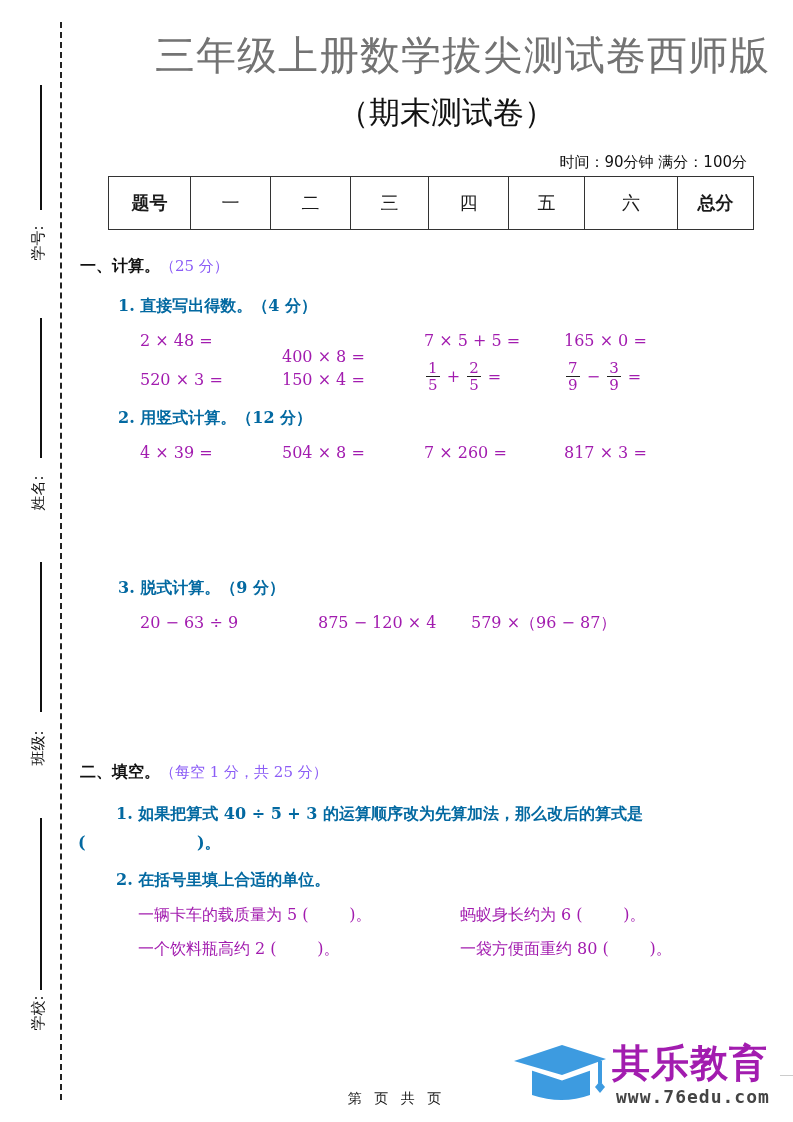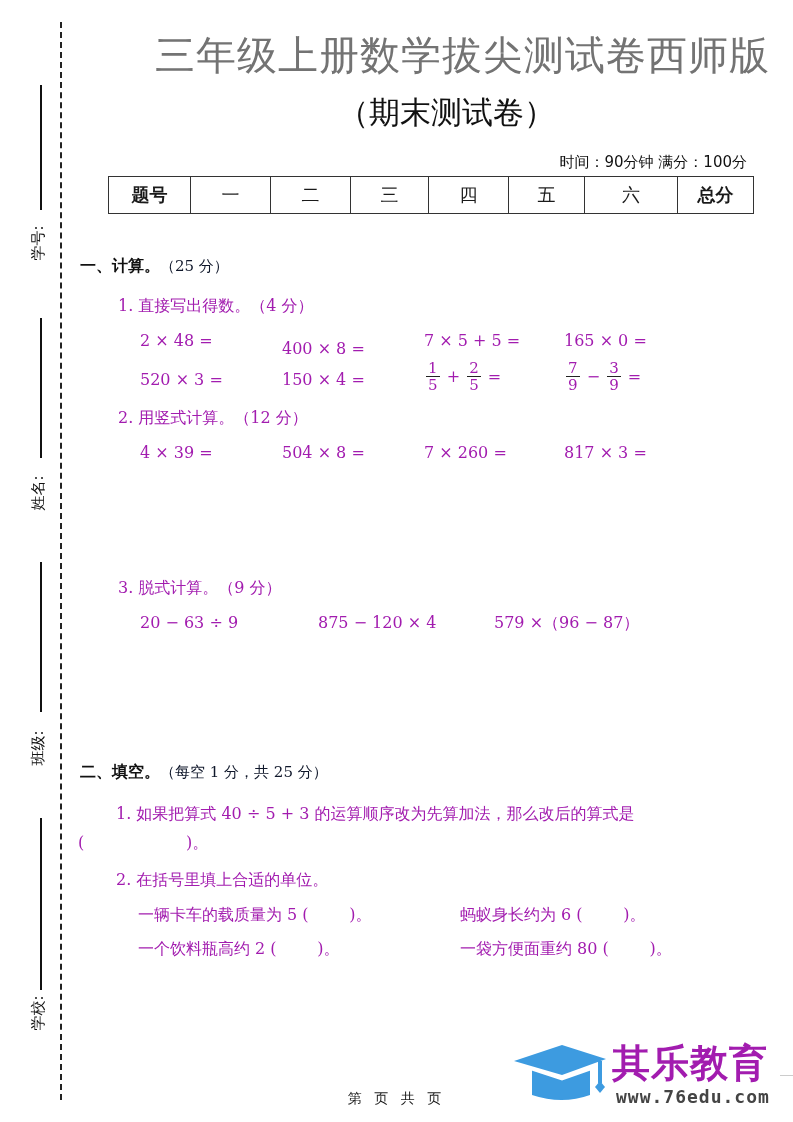--- a/index.html
+++ b/index.html
@@ -37,29 +37,29 @@
     right: 46px; top: 153px; font-size: 15px; color: #111;
     font-family: "DejaVu Sans", "Liberation Sans", sans-serif;
   }
 
   table.score {
     position: absolute; left: 108px; top: 176px; width: 645px;
     border-collapse: collapse; table-layout: fixed;
     font-family: "DejaVu Sans", "Liberation Sans", sans-serif;
   }
   table.score td {
-    border: 1.5px solid #333; text-align: center; font-size: 18px; height: 36px; padding: 0;
+    border: 1.5px solid #333; text-align: center; font-size: 18px; height: 36px; padding: 8px;
   }
   table.score td.head { font-weight: bold; }
   table.score td.num { font-family: "DejaVu Serif", serif; font-size: 18px; }
 
   .sec-title { font-size: 16px; color: #111; }
   .sec-title b { font-weight: bold; font-family: "DejaVu Sans", sans-serif; }
-  .sec-title .pts { font-size: 15px; color: #0f172a; }
-  .sub-title { font-size: 16px; color: #a21caf; }
+  .sec-title .pts { font-size: 15px; color: #8b5cf6; }
+  .sub-title { font-size: 16px; color: #0369a1; font-weight: bold; }
   .expr { font-size: 16px; color: #a21caf; white-space: nowrap; }
 
   .frac { display: inline-flex; flex-direction: column; align-items: center; vertical-align: middle; margin: 0 2px; line-height: 16px; }
   .frac span { display: block; font-size: 15px; padding: 0 2px; }
   .frac .top { border-bottom: 1.2px solid #222; }
   .op { vertical-align: middle; font-size: 16px; }
 
   .footer { left: 0; width: 793px; top: 1090px; text-align: center; font-size: 14px; letter-spacing: 4px; font-weight: normal; font-family: "DejaVu Sans", sans-serif; }
 
   .logo-text { left: 612px; top: 1038px; font-size: 38px; font-weight: bold; color: #a21caf; letter-spacing: 1px; font-family: "DejaVu Sans", sans-serif; }
@@ -111,21 +111,21 @@
   </tr>
 </tbody>
   </table>
 
 <div class="abs sec-title" style="left:80px;top:256px;">
   <b>一、计算。</b><span class="pts">（25 分）</span>
 </div>
 
 <div class="abs sub-title" style="left:118px;top:296px;">1. 直接写出得数。（4 分）</div>
 <div class="abs expr" style="left:140px;top:331px;">2 × 48 =</div>
-<div class="abs expr" style="left:282px;top:339px;">400 × 8 =</div>
+<div class="abs expr" style="left:282px;top:347px;">400 × 8 =</div>
 <div class="abs expr" style="left:424px;top:331px;">7 × 5 + 5 =</div>
 <div class="abs expr" style="left:564px;top:331px;">165 × 0 =</div>
 
 <div class="abs expr" style="left:140px;top:370px;">520 × 3 =</div>
 <div class="abs expr" style="left:282px;top:370px;">150 × 4 =</div>
 
 <div class="abs expr" style="left:424px;top:360px;">
   <span class="frac">
       <span class="top">1</span>
       <span>5</span>
@@ -152,21 +152,21 @@
 
 <div class="abs sub-title" style="left:118px;top:408px;">2. 用竖式计算。（12 分）</div>
 <div class="abs expr" style="left:140px;top:443px;">4 × 39 =</div>
 <div class="abs expr" style="left:282px;top:443px;">504 × 8 =</div>
 <div class="abs expr" style="left:424px;top:443px;">7 × 260 =</div>
 <div class="abs expr" style="left:564px;top:443px;">817 × 3 =</div>
 
 <div class="abs sub-title" style="left:118px;top:578px;">3. 脱式计算。（9 分）</div>
 <div class="abs expr" style="left:140px;top:613px;">20 − 63 ÷ 9</div>
 <div class="abs expr" style="left:318px;top:613px;">875 − 120 × 4</div>
-<div class="abs expr" style="left:494px;top:613px;">579 ×（96 − 87）</div>
+<div class="abs expr" style="left:471px;top:613px;">579 ×（96 − 87）</div>
 
 <div class="abs sec-title" style="left:80px;top:762px;">
   <b>二、填空。</b><span class="pts">（每空 1 分，共 25 分）</span>
 </div>
 
 <div class="abs sub-title" style="left:116px;top:804px;font-size:16px;">1. 如果把算式 40 ÷ 5 + 3 的运算顺序改为先算加法，那么改后的算式是</div>
 <div class="abs sub-title" style="left:78px;top:833px;white-space:pre;">(                    )。</div>
 
 <div class="abs sub-title" style="left:116px;top:870px;">2. 在括号里填上合适的单位。</div>
 <div class="abs expr" style="left:138px;top:905px;white-space:pre;">一辆卡车的载质量为 5 (        )。</div>

